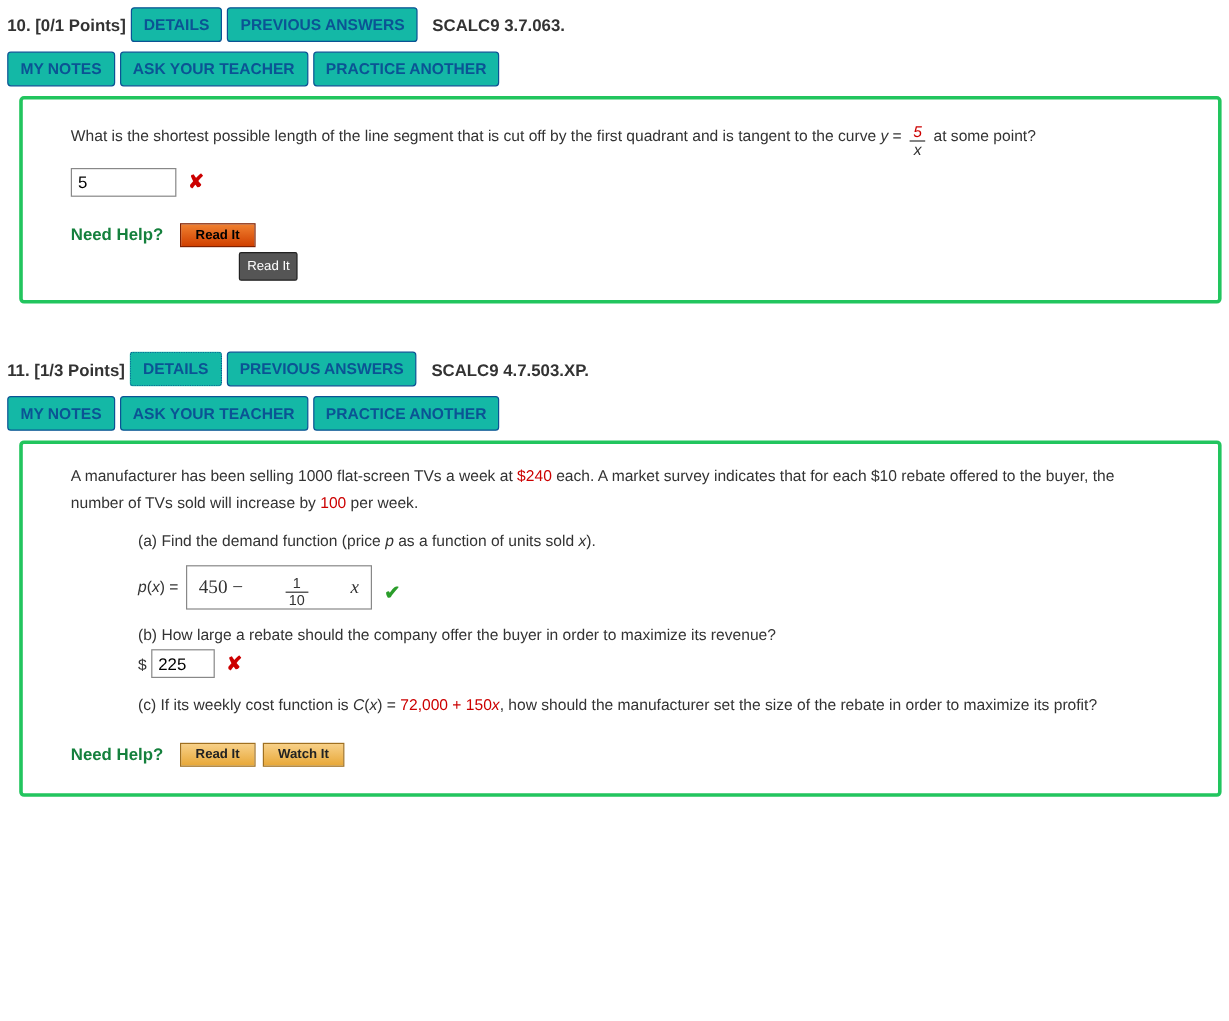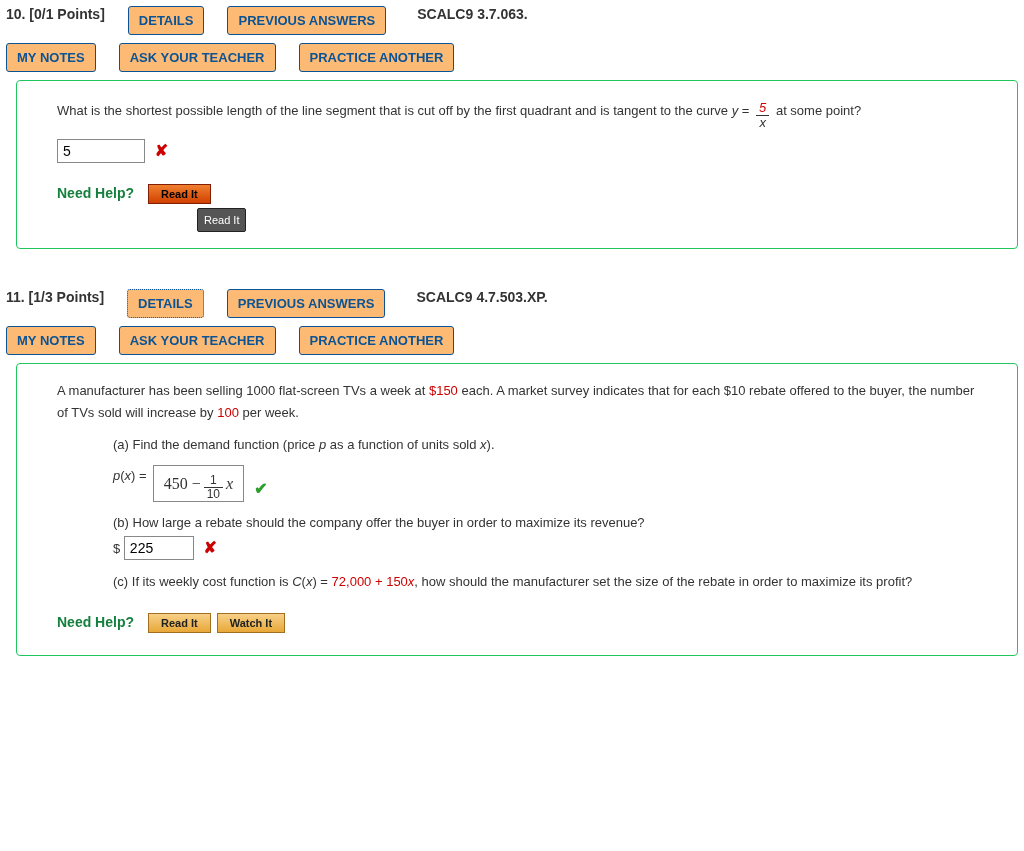--- a/index.html
+++ b/index.html
@@ -10,49 +10,50 @@
     padding: 6px;
     color: #333;
     background: #fff;
     width: 1024px;
   }
   .question-block {
     margin-bottom: 40px;
   }
   .q-header-row {
     display: flex;
-    gap: 23px;
+    align-items: center;
+    gap: 4px;
     margin-bottom: 8px;
     flex-wrap: wrap;
   }
   .q-num-points {
     font-weight: bold;
     font-size: 14px;
   }
   .wa-btn {
     border: 1px solid #0b5394;
     color: #0b5394;
-    background: #fdba74;
+    background: #14b8a6;
     padding: 6px 10px;
     font-weight: bold;
     font-size: 13px;
     border-radius: 3px;
     cursor: pointer;
     font-family: inherit;
   }
   .wa-btn.dashed {
     border: 1px dotted #0b5394;
   }
   .book-ref {
     font-weight: bold;
     font-size: 14px;
     margin-left: 8px;
   }
   .q-panel {
-    border: 1px solid #22c55e;
+    border: 3px solid #22c55e;
     border-radius: 4px;
     padding: 16px 40px 16px 40px;
     margin-top: 6px;
     margin-left: 10px;
     background: #fff;
     line-height: 1.7;
   }
   .answer-input {
     font-family: inherit;
     font-size: 14px;
@@ -118,20 +119,21 @@
   .frac .den { display: block; padding: 0 3px; }
   .red-text { color: #c00; }
   .sub-indent { margin-left: 56px; margin-top: 10px; margin-bottom: 10px; }
   .eq-box {
     display: inline-flex;
     align-items: center;
     border: 1px solid #888;
     padding: 4px 10px;
     vertical-align: middle;
     font-size: 16px;
+    gap: 32px;
   }
   .help-row { margin-top: 18px; display: flex; align-items: center; gap: 6px;}
   i { font-style: italic; }
   .smallnum { font-size: 12px;}
 </style>
 </head>
 <body>
 
 <div class="question-block">
 
@@ -185,46 +187,46 @@
   </div>
 
   <div class="q-header-row">
     <button class="wa-btn">MY NOTES</button>
     <button class="wa-btn">ASK YOUR TEACHER</button>
     <button class="wa-btn">PRACTICE ANOTHER</button>
   </div>
 
   <div class="q-panel" style="padding-bottom:20px;">
     <div>
-      <span>A manufacturer has been selling 1000 flat-screen TVs a week at </span><span class="red-text">$150</span><span> each. A market survey indicates that for each $10 rebate offered to the buyer, the number of TVs sold will increase by </span><span class="red-text">100</span><span> per week.</span>
+      <span>A manufacturer has been selling 1000 flat-screen TVs a week at </span><span class="red-text">$240</span><span> each. A market survey indicates that for each $10 rebate offered to the buyer, the number of TVs sold will increase by </span><span class="red-text">100</span><span> per week.</span>
     </div>
 
     <div class="sub-indent">
       <div>
         (a) Find the demand function (price <i>p</i> as a function of units sold <i>x</i>).
       </div>
-      <div style="margin-top:8px; display:flex; align-items:flex-start;">
+      <div style="margin-top:8px; display:flex; align-items:center;">
         <span style="margin-right:6px;"><i>p</i>(<i>x</i>) = </span>
         <span class="eq-box">
           <span style="font-family: 'Times New Roman', serif;">450 − </span>
           <span class="frac" style="font-style:normal;">
             <span class="num smallnum">1</span>
             <span class="den smallnum">10</span>
           </span>
           <span style="font-family: 'Times New Roman', serif; font-style:italic;">x</span>
         </span>
         <span class="check-mark" style="align-self:flex-end; margin-left:10px;">✔</span>
       </div>
     </div>
 
     <div class="sub-indent">
       <div>(b) How large a rebate should the company offer the buyer in order to maximize its revenue?</div>
       <div>
         <span>$</span>
-        <input class="answer-input" style="width: 70px;" type="text" value="225">
+        <input class="answer-input" style="width: 53px;" type="text" value="225">
         <span class="x-mark">✘</span>
       </div>
     </div>
 
     <div class="sub-indent">
       <div>
         <span>(c) If its weekly cost function is </span><i>C</i>(<i>x</i>)<span> = </span><span class="red-text">72,000 + 150<i>x</i></span><span>, how should the manufacturer set the size of the rebate in order to maximize its profit?</span>
       </div>
     </div>
 

